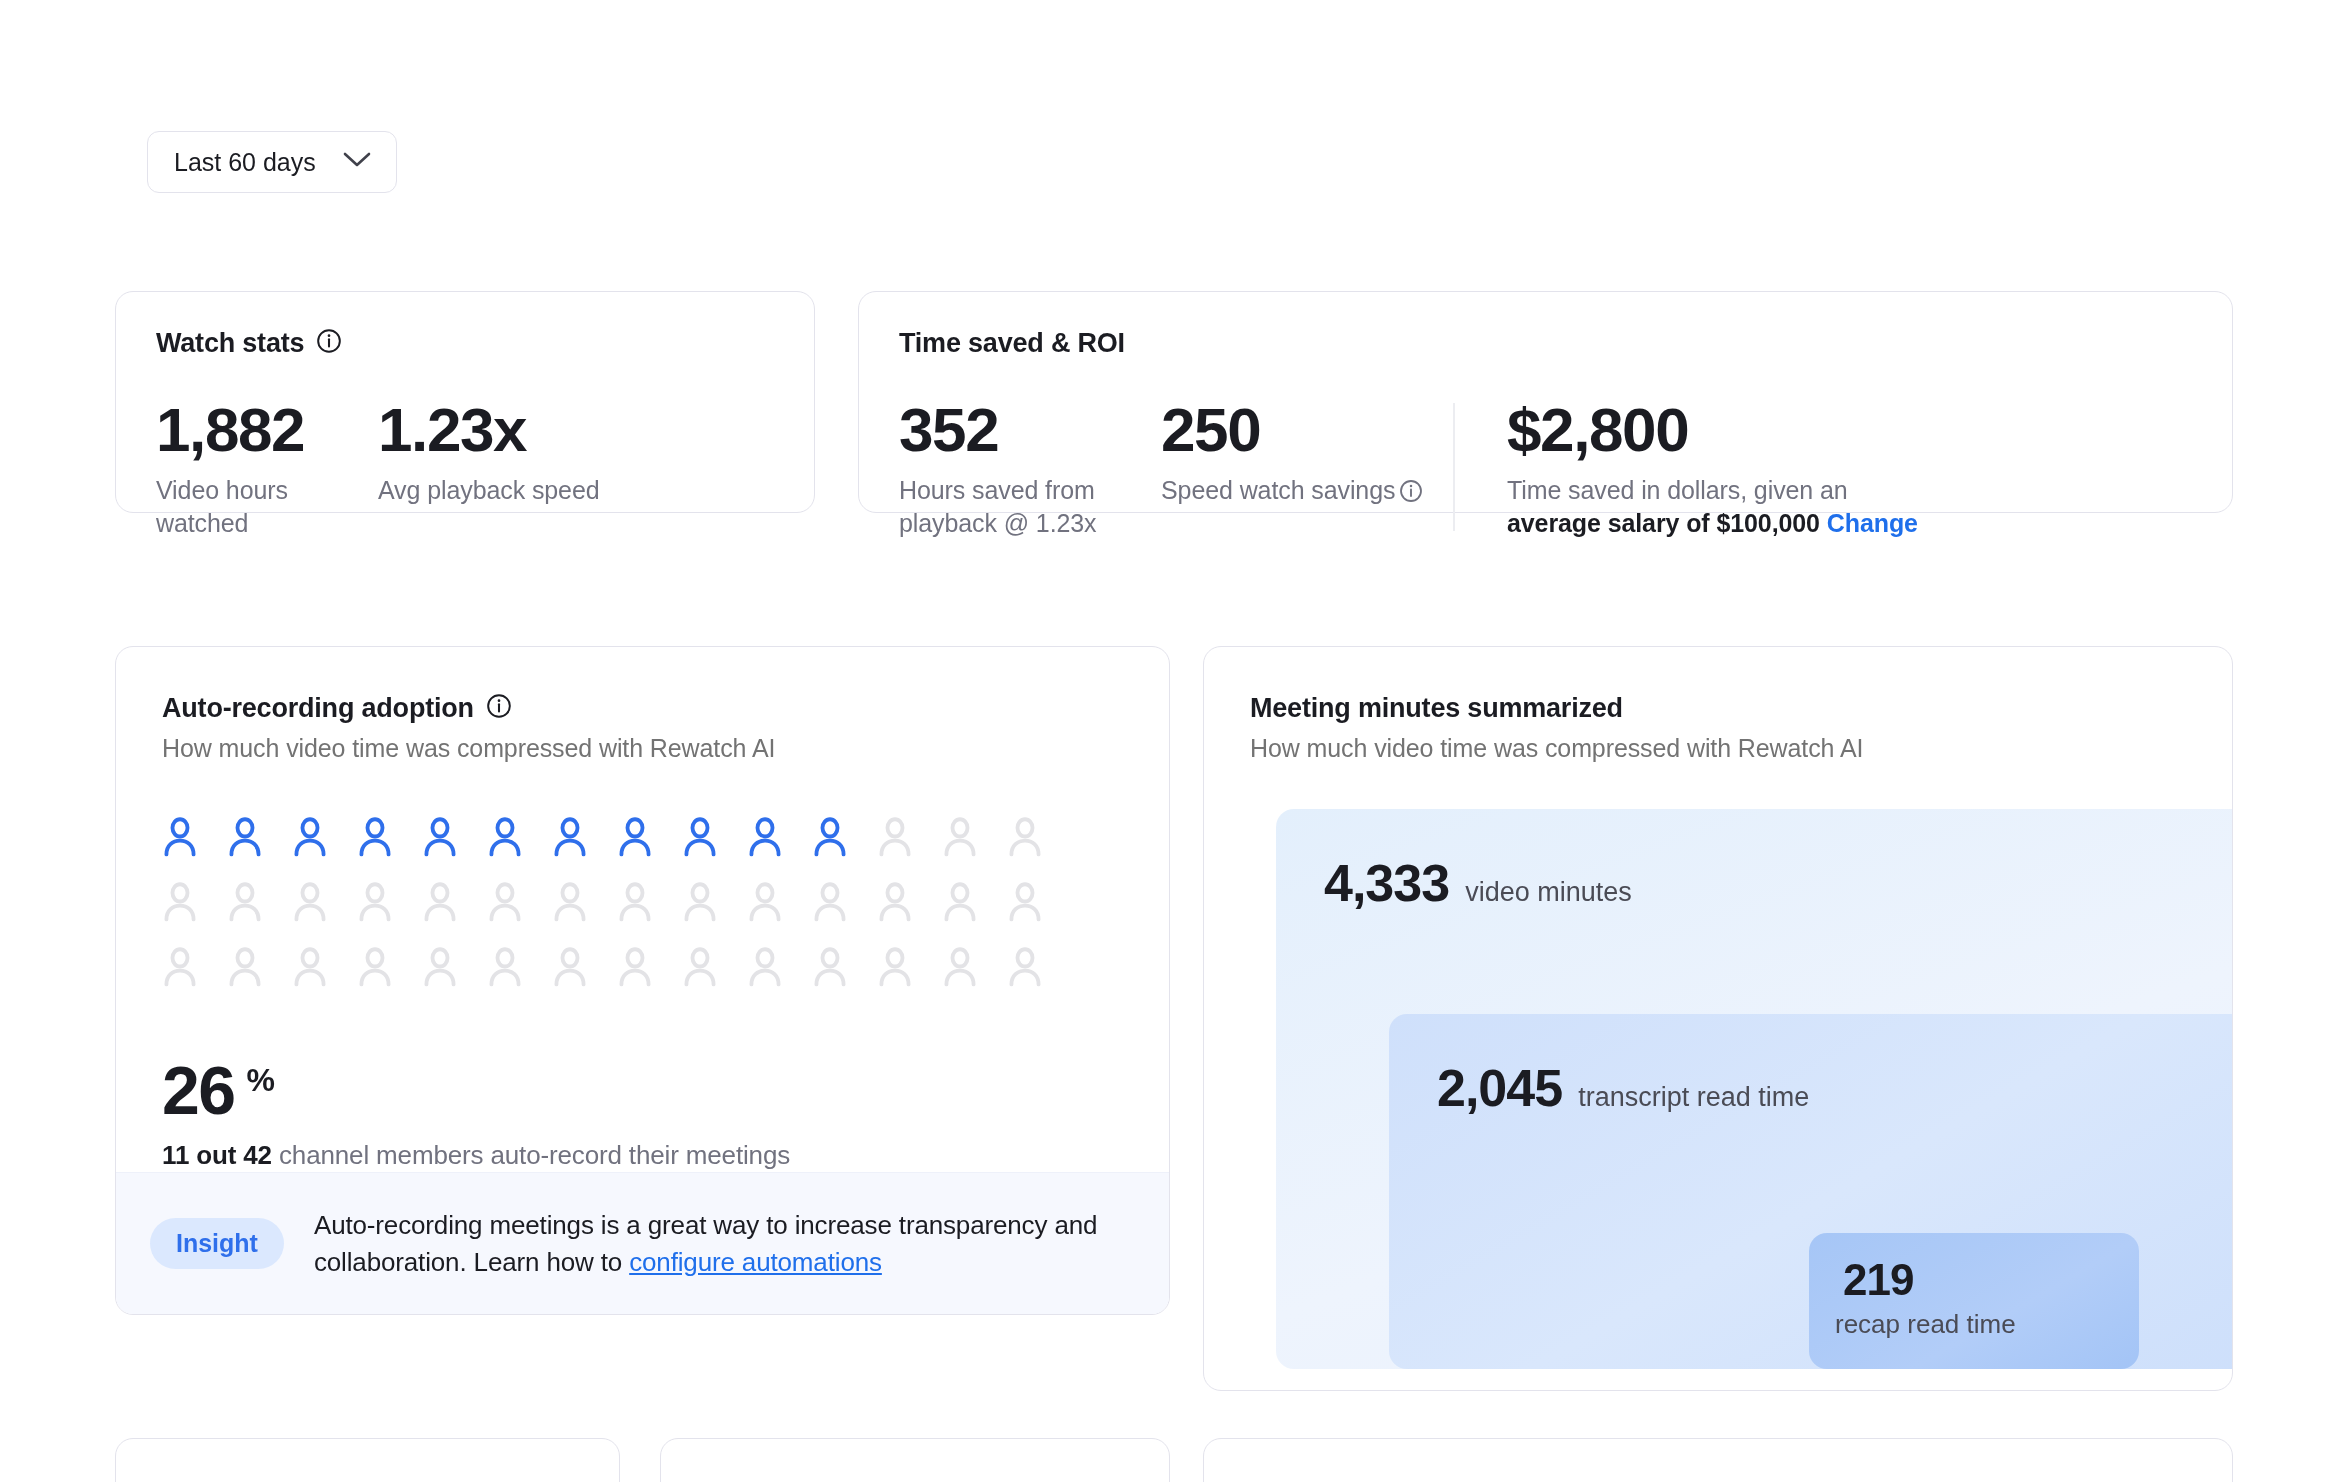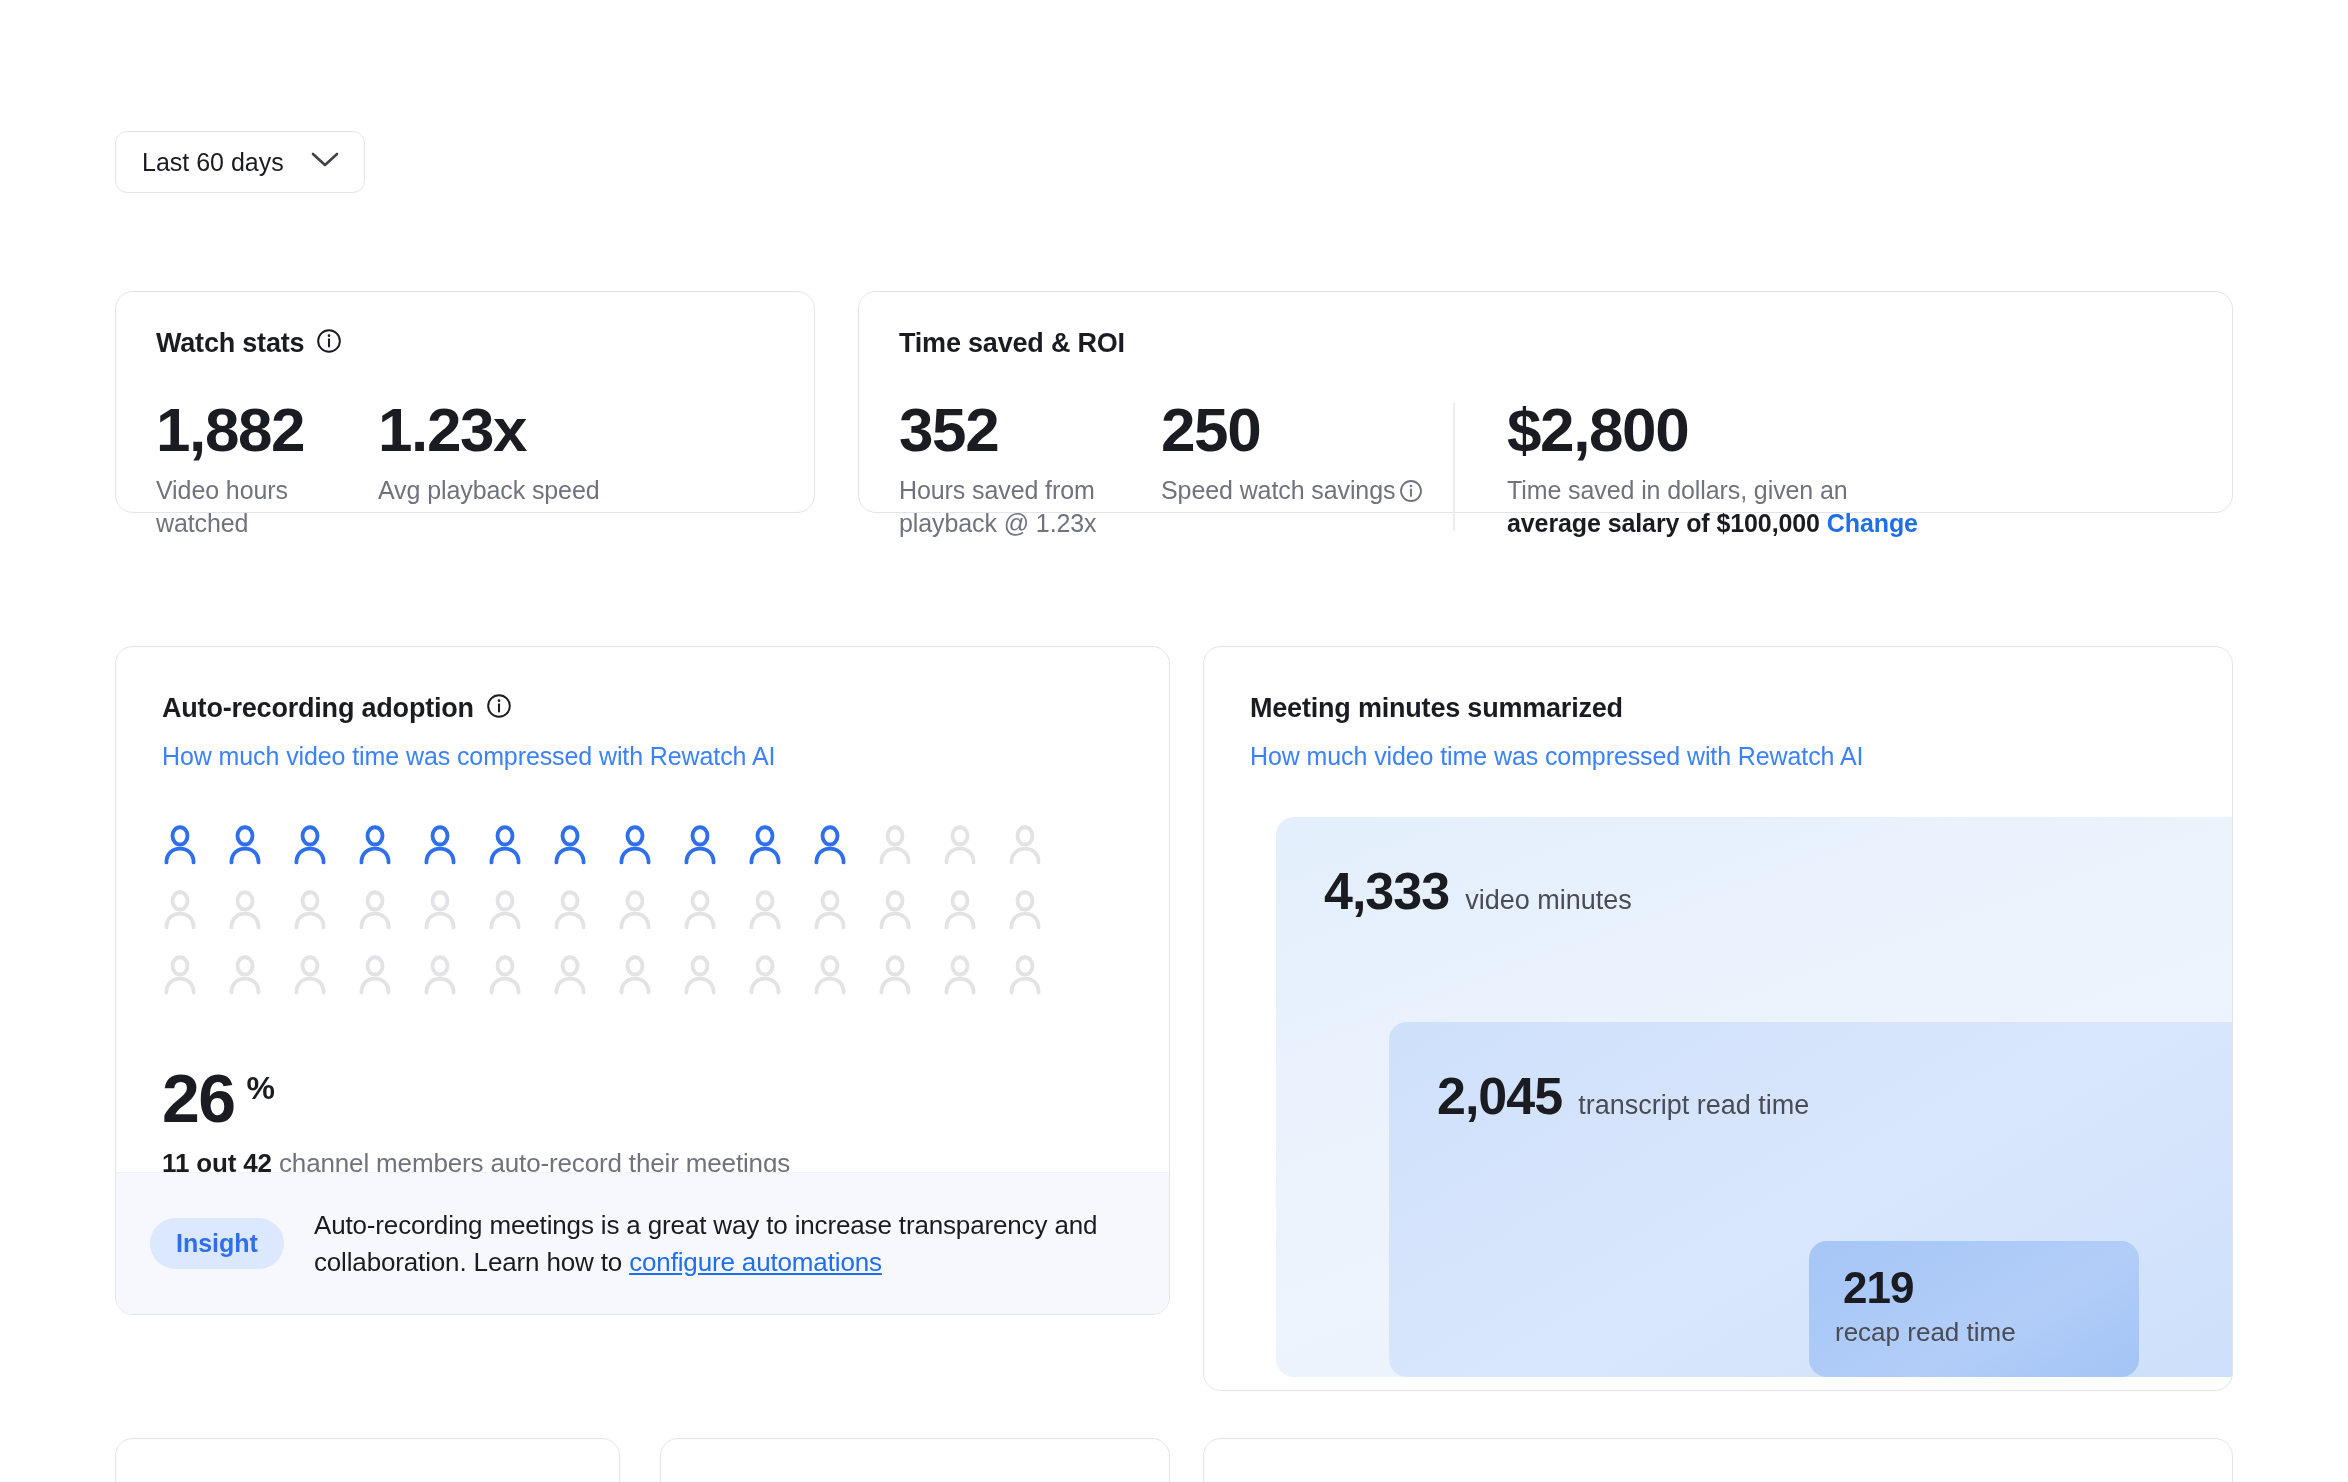--- a/index.html
+++ b/index.html
@@ -21,35 +21,35 @@
   }
   .page-title {
     font-size: 66px; font-weight: 700; letter-spacing: -1.5px;
     color: #1b1c22; line-height: 1;
   }
   .range-select {
     display: flex; align-items: center; justify-content: space-between;
     gap: 26px;
     height: 62px; padding: 0 24px 0 26px;
     border: 1.5px solid #e3e3ec; border-radius: 12px;
-    background: #fff; cursor: pointer;
+    background: #fff; cursor: pointer; margin-left: 32px;
   }
   .range-select .label { font-size: 25px; color: #1b1c22; }
   .chev { display: block; }
 
   
   .card {
     position: absolute;
     background: #fff;
     border: 1.5px solid #e3e3ec;
     border-radius: 18px;
   }
   .card-title-row { display: flex; align-items: flex-start; gap: 12px; }
   .card-title { font-size: 27px; font-weight: 700; color: #1b1c22; letter-spacing: -0.2px; }
-  .card-sub { font-size: 25px; color: #3b82f6; margin-top: 18px; letter-spacing: -0.1px; }
+  .card-sub { font-size: 25px; color: #737373; margin-top: 10px; letter-spacing: -0.1px; }
   .info-icon { display: inline-flex; vertical-align: middle; }
 
   
   .stat-row { display: flex; }
   .stat-value { font-size: 62px; font-weight: 700; color: #1b1c22; letter-spacing: -1.4px; line-height: 1.05; }
   .stat-label { font-size: 25px; color: #71727f; margin-top: 12px; line-height: 1.32; letter-spacing: -0.1px; }
   .stat-label.inline-info { display: flex; align-items: center; gap: 4px; }
   .bold-dark { color: #1b1c22; font-weight: 700; }
   .link { color: #1f6feb; text-decoration: none; cursor: pointer; font-weight: 700;}
   .vdiv { width: 2px; background: #ecedf1; }

